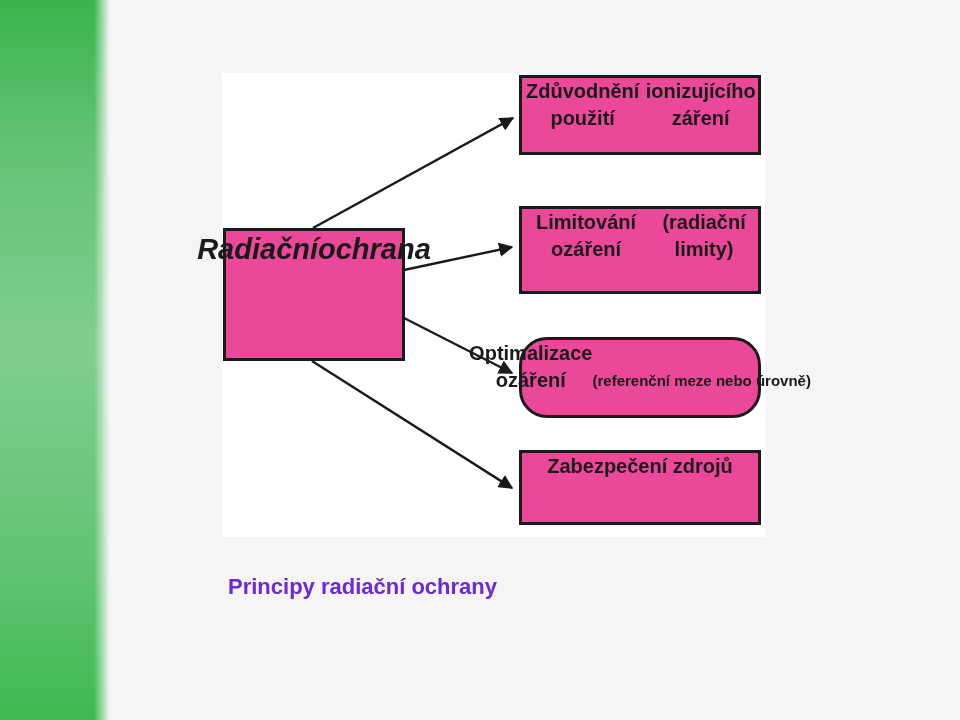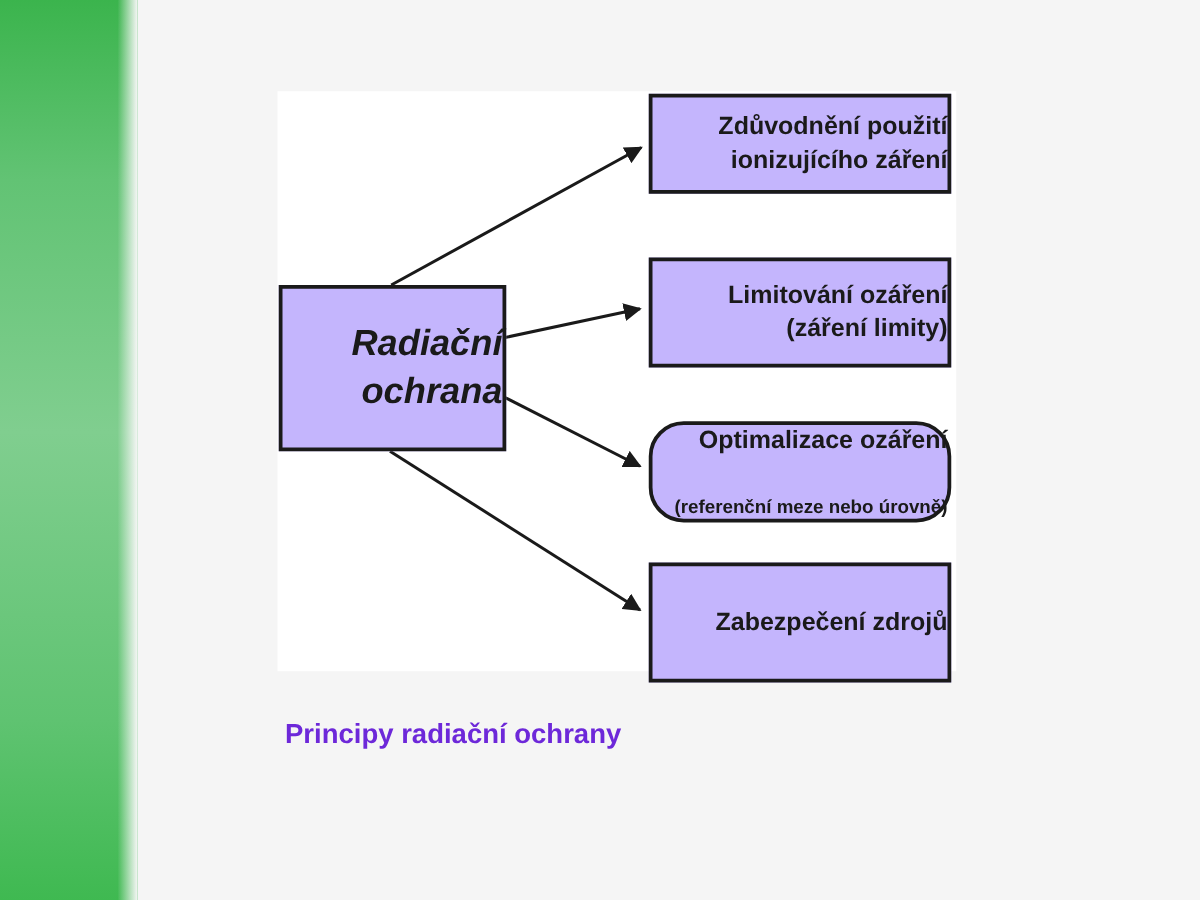--- a/index.html
+++ b/index.html
@@ -53,27 +53,27 @@
     position: absolute;
     left: 0;
     top: 0;
     width: 543px;
     height: 464px;
   }
 
   .dbox {
     position: absolute;
     box-sizing: border-box;
-    background: #c4b5fd;
+    background: #ec4899;
     border: 3px solid #1a1a1a;
     color: #1a1a1a;
     font-weight: bold;
     display: flex;
-    flex-direction: column;
-    align-items: flex-end;
+    flex-direction: row;
+    align-items: flex-start;
     justify-content: center;
     text-align: center;
   }
   .dbox span { display: block; }
 
   .main-box {
     left: 1px;
     top: 155px;
     width: 182px;
     height: 133px;
@@ -83,21 +83,21 @@
   }
 
   .t-box {
     width: 242px;
     font-size: 20px;
     line-height: 1.33;
   }
   .t-box.b1 { left: 297px; top: 2px;   height: 80px; }
   .t-box.b2 { left: 297px; top: 133px; height: 88px; }
   .t-box.b3 { left: 297px; top: 264px; height: 81px; border-radius: 28px; }
-  .t-box.b4 { left: 297px; top: 377px; height: 96px; }
+  .t-box.b4 { left: 297px; top: 377px; height: 75px; }
   .t-box .sub {
     font-size: 15px;
     line-height: 1.25;
     white-space: nowrap;
     margin-top: 32px;
   }
 
   .caption {
     position: absolute;
     left: 228px;
@@ -134,21 +134,21 @@
     <span>ochrana</span>
   </div>
 
   <div class="dbox t-box b1">
     <span>Zdůvodnění použití</span>
     <span>ionizujícího záření</span>
   </div>
 
   <div class="dbox t-box b2">
     <span>Limitování ozáření</span>
-    <span>(záření limity)</span>
+    <span>(radiační limity)</span>
   </div>
 
   <div class="dbox t-box b3">
     <span>Optimalizace ozáření</span>
     <span class="sub">(referenční meze nebo úrovně)</span>
   </div>
 
   <div class="dbox t-box b4">
     <span>Zabezpečení zdrojů</span>
   </div>

